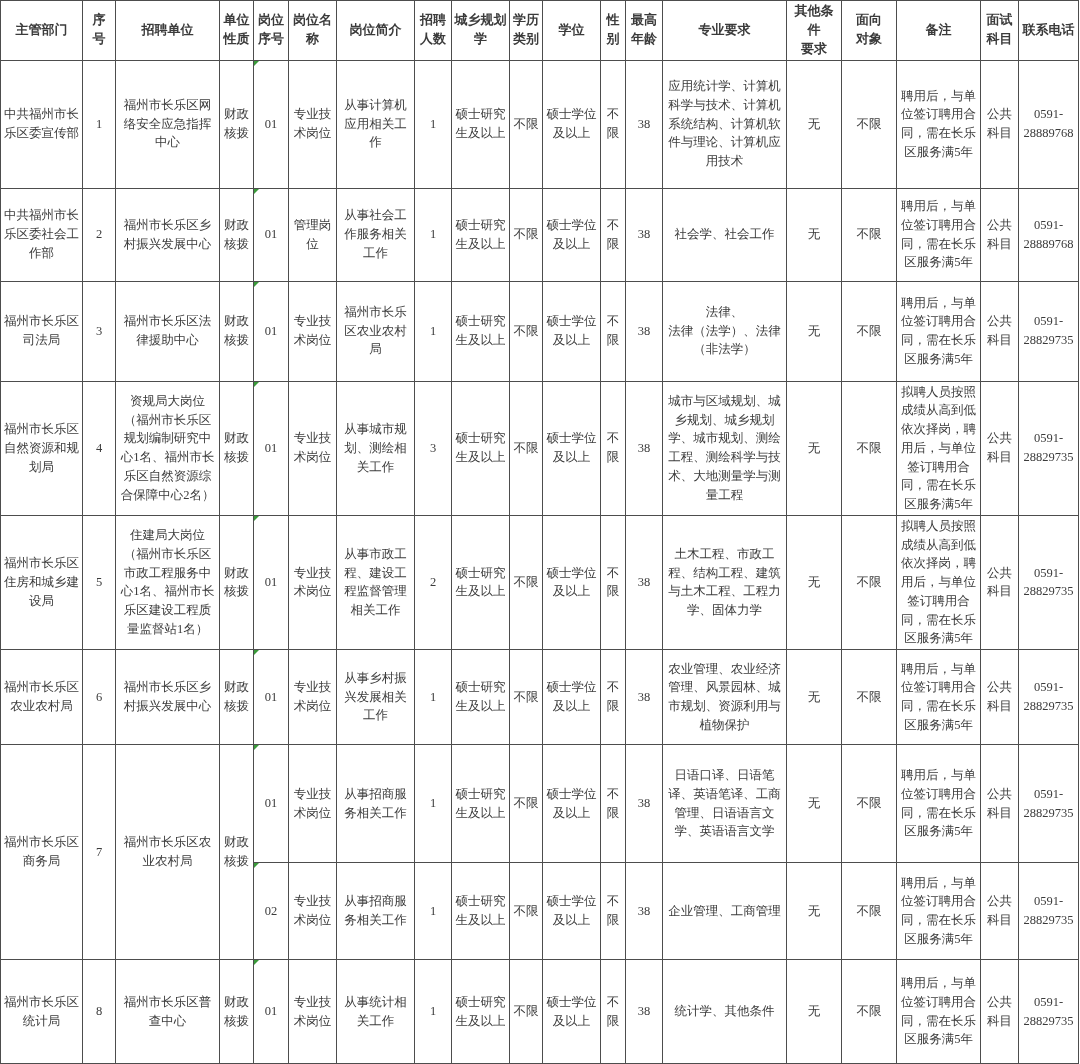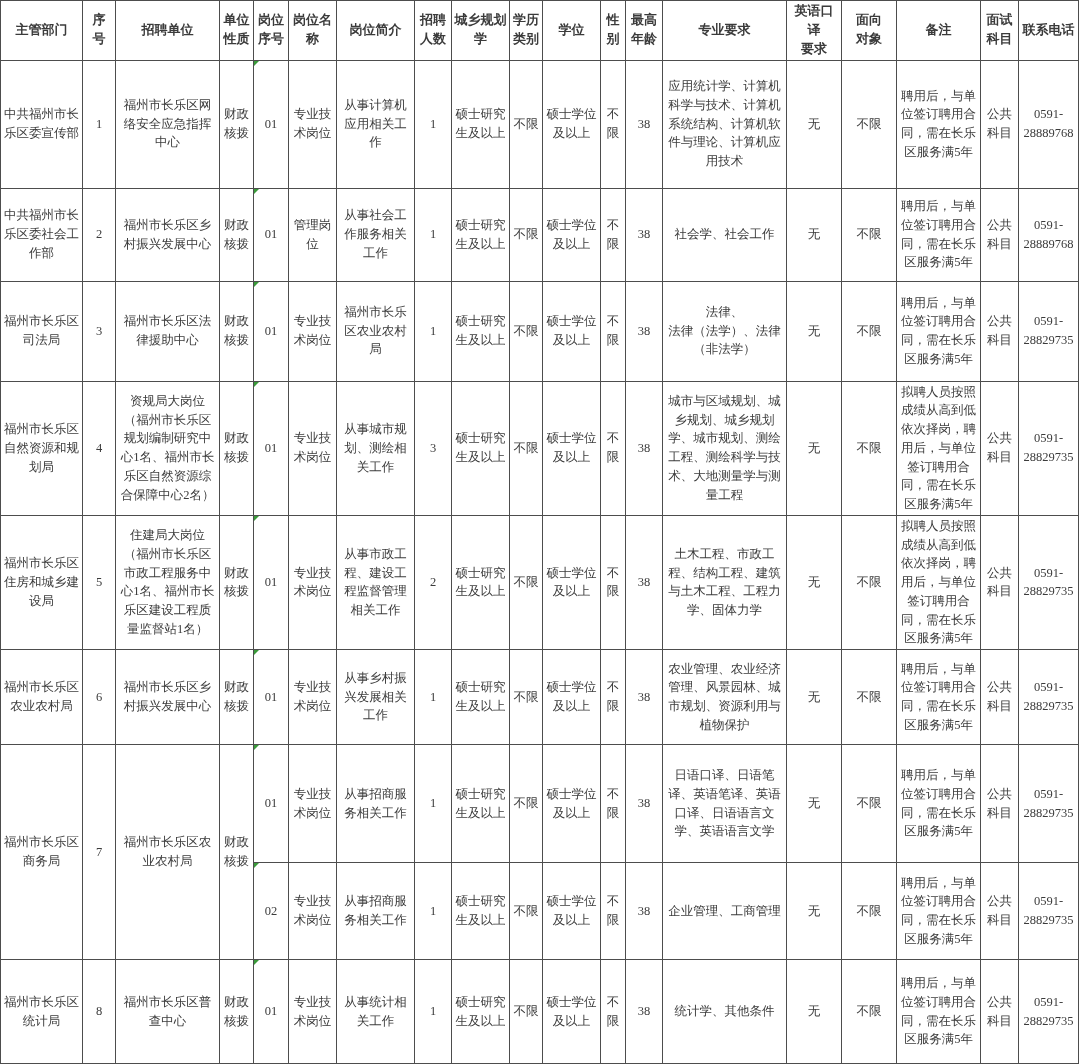--- a/index.html
+++ b/index.html
@@ -80,21 +80,21 @@
 人数</span></th>
         <th><span>城乡规划学</span></th>
         <th><span>学历
 类别</span></th>
         <th><span>学位</span></th>
         <th><span>性
 别</span></th>
         <th><span>最高
 年龄</span></th>
         <th><span>专业要求</span></th>
-        <th><span>英语口译
+        <th><span>其他条件
 要求</span></th>
         <th><span>面向
 对象</span></th>
         <th><span>备注</span></th>
         <th><span>面试
 科目</span></th>
         <th><span>联系电话</span></th>
       </tr>
     </thead>
     <tbody>
@@ -238,21 +238,21 @@
         <td rowspan="2"><span>财政核拨</span></td>
         <td><span class="tri"></span><span>01</span></td>
         <td><span>专业技术岗位</span></td>
         <td><span>从事招商服务相关工作</span></td>
         <td><span>1</span></td>
         <td><span>硕士研究生及以上</span></td>
         <td><span>不限</span></td>
         <td><span>硕士学位及以上</span></td>
         <td><span>不限</span></td>
         <td><span>38</span></td>
-        <td><span>日语口译、日语笔译、英语笔译、英语口译、日语语言文学、英语语言文学</span></td>
+        <td><span>日语口译、日语笔译、英语笔译、工商管理、日语语言文学、英语语言文学</span></td>
         <td><span>无</span></td>
         <td><span>不限</span></td>
         <td><span>聘用后，与单位签订聘用合同，需在长乐区服务满5年</span></td>
         <td><span>公共科目</span></td>
         <td><span>0591-
 28829735</span></td>
       </tr>
       <tr style="height: 97px;">
         <td><span class="tri"></span><span>02</span></td>
         <td><span>专业技术岗位</span></td>

